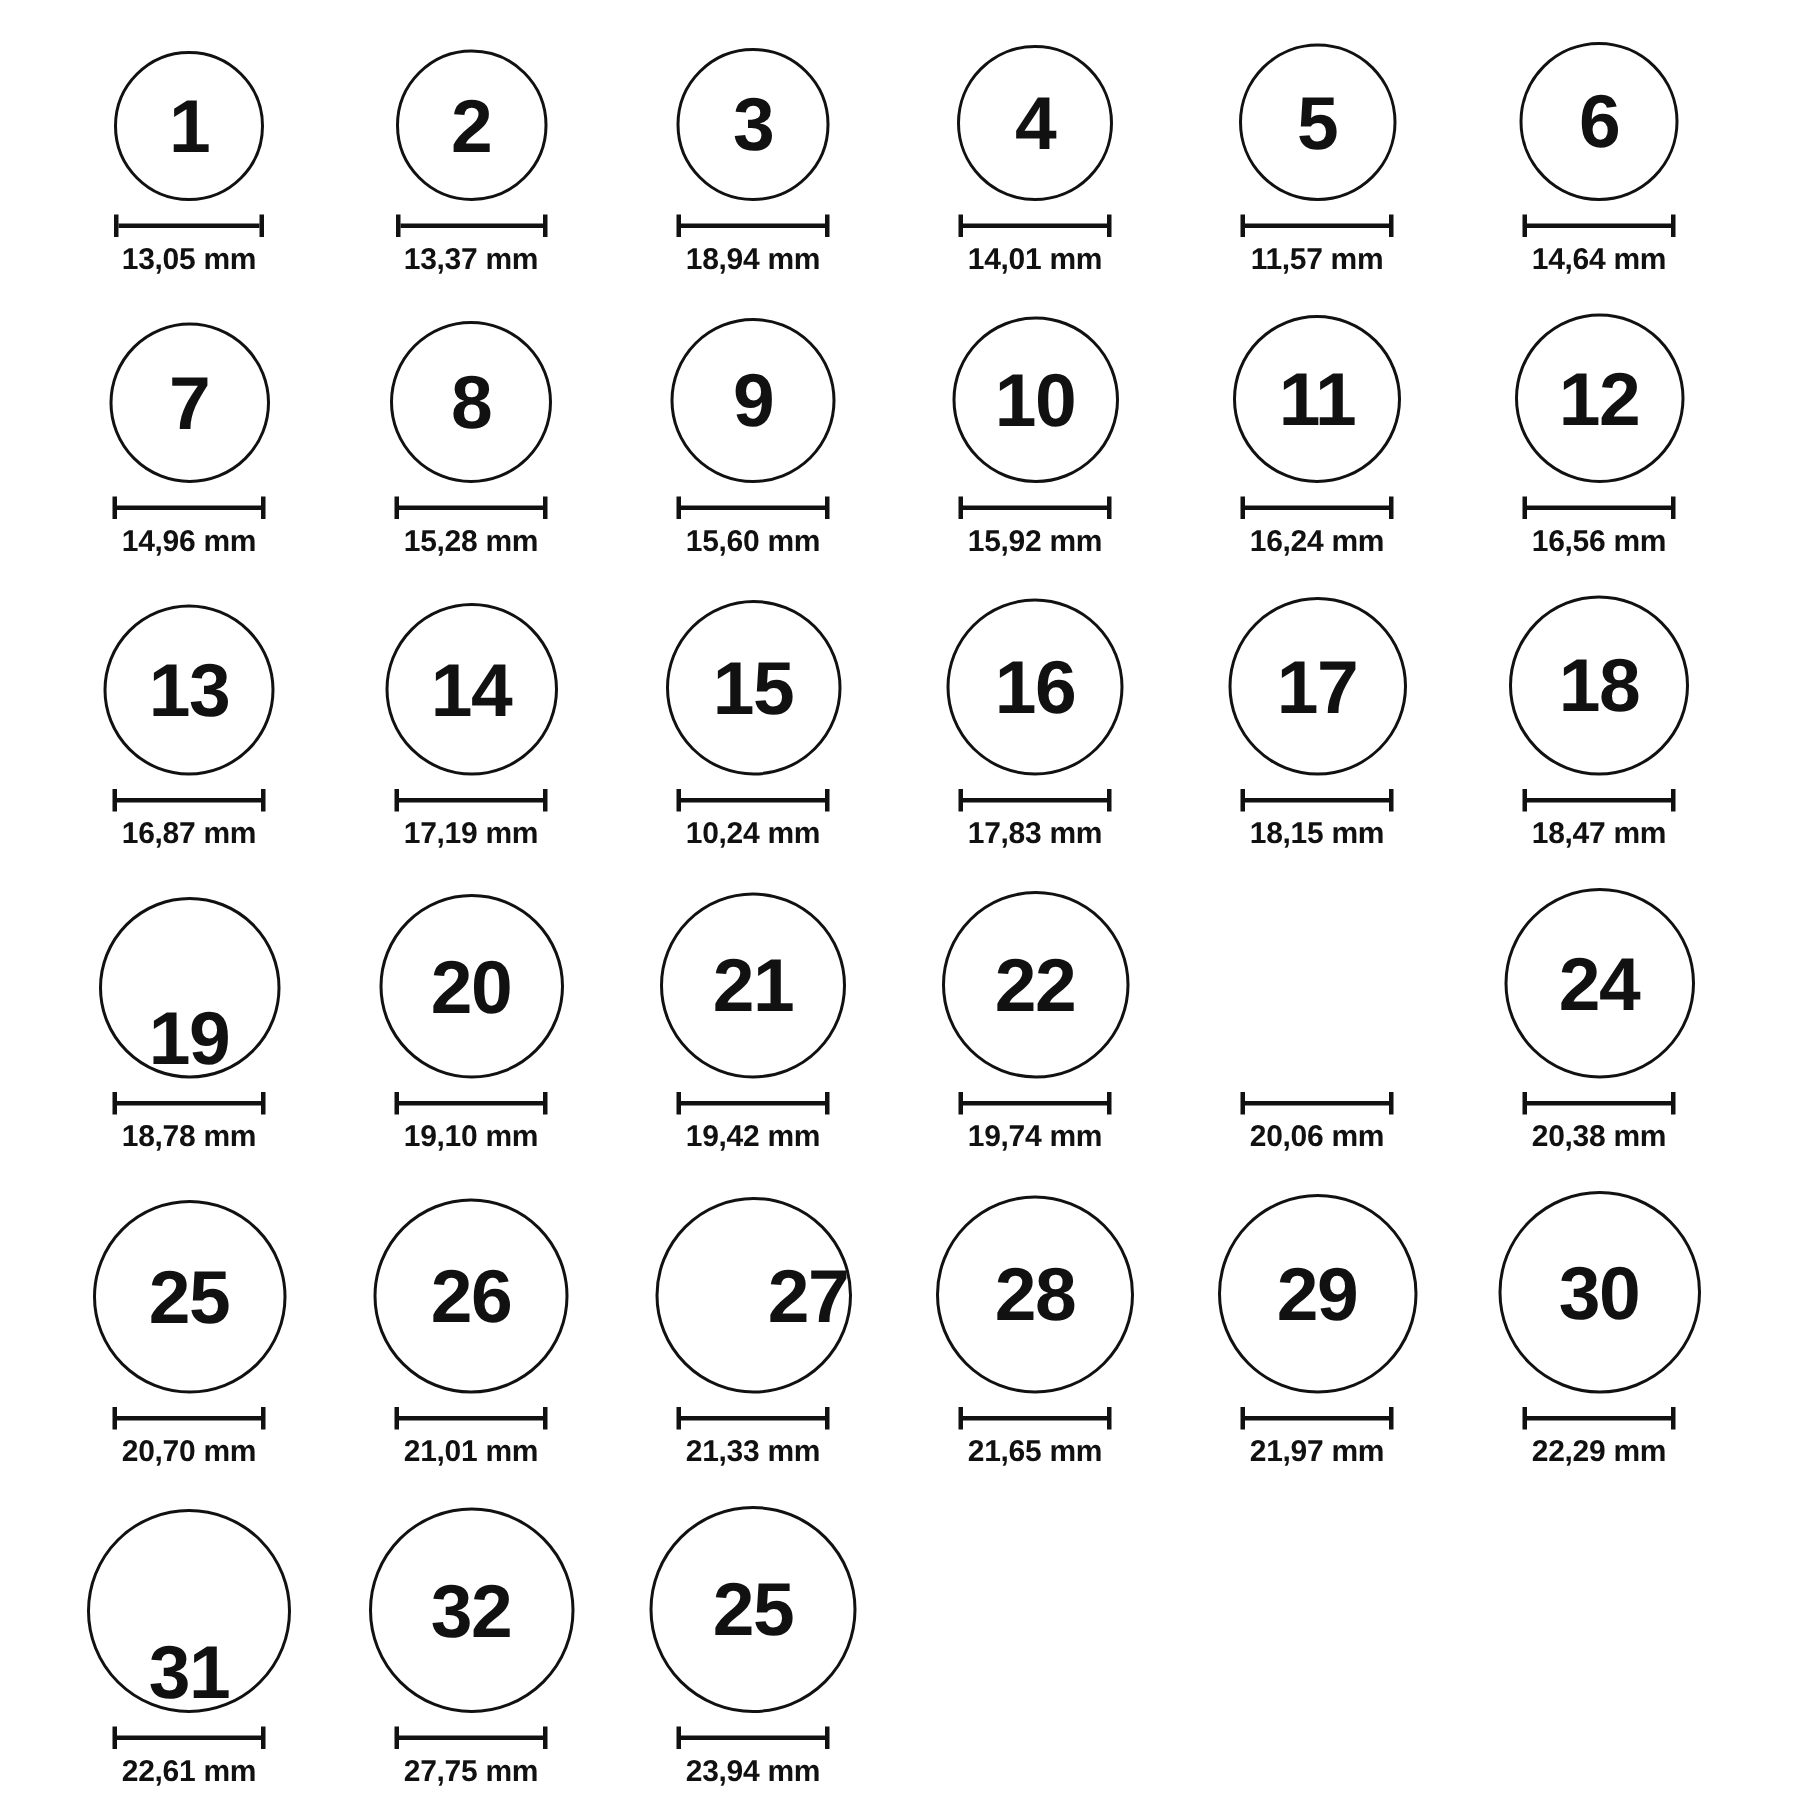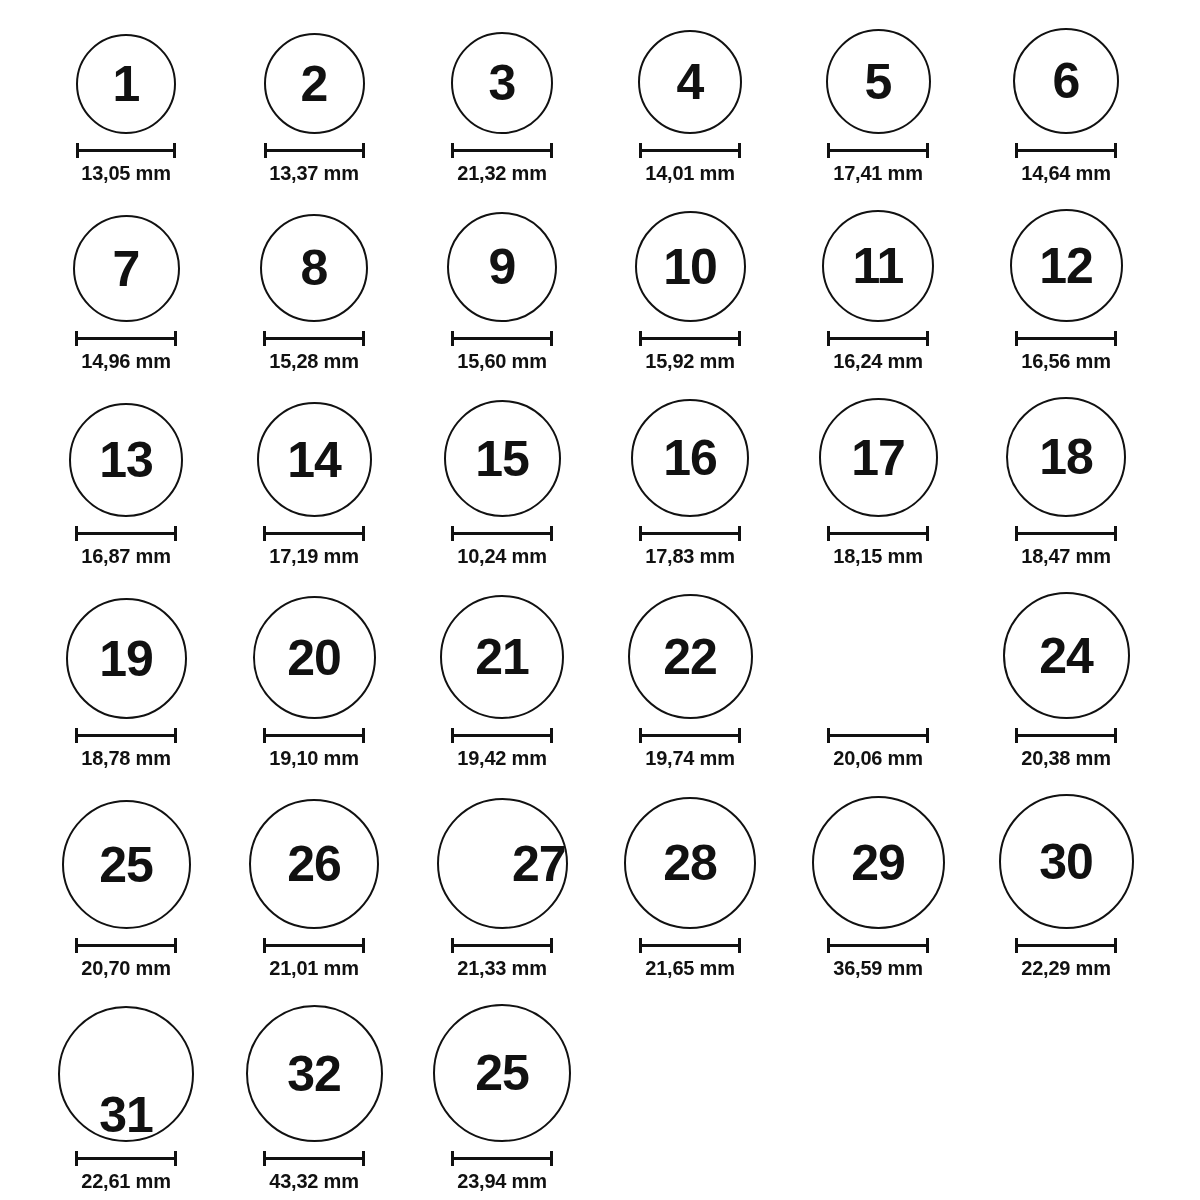--- a/index.html
+++ b/index.html
@@ -95,21 +95,21 @@
 
   <div class="cell">
     <div class="circle" style="width: 102px; height: 102px;">
       <span class="num">3</span>
     </div>
     <div class="measure" style="width: 102px;">
       <span class="tick"></span>
       <span class="rule"></span>
       <span class="tick"></span>
     </div>
-    <div class="label">21,32 mm</div>
+    <div class="label">18,94 mm</div>
   </div>
 
   <div class="cell">
     <div class="circle" style="width: 104px; height: 104px;">
       <span class="num">4</span>
     </div>
     <div class="measure" style="width: 102px;">
       <span class="tick"></span>
       <span class="rule"></span>
       <span class="tick"></span>
@@ -119,21 +119,21 @@
 
   <div class="cell">
     <div class="circle" style="width: 105px; height: 105px;">
       <span class="num">5</span>
     </div>
     <div class="measure" style="width: 102px;">
       <span class="tick"></span>
       <span class="rule"></span>
       <span class="tick"></span>
     </div>
-    <div class="label">17,41 mm</div>
+    <div class="label">11,57 mm</div>
   </div>
 
   <div class="cell">
     <div class="circle" style="width: 106px; height: 106px;">
       <span class="num">6</span>
     </div>
     <div class="measure" style="width: 102px;">
       <span class="tick"></span>
       <span class="rule"></span>
       <span class="tick"></span>
@@ -279,21 +279,21 @@
     </div>
     <div class="measure" style="width: 102px;">
       <span class="tick"></span>
       <span class="rule"></span>
       <span class="tick"></span>
     </div>
     <div class="label">18,47 mm</div>
   </div>
 
   <div class="cell">
-    <div class="circle" style="width: 121px; height: 121px;">
+    <div class="circle" style="width: 121px; height: 121px; align-items: flex-end;">
       <span class="num">19</span>
     </div>
     <div class="measure" style="width: 102px;">
       <span class="tick"></span>
       <span class="rule"></span>
       <span class="tick"></span>
     </div>
     <div class="label">18,78 mm</div>
   </div>
 
@@ -404,21 +404,21 @@
 
   <div class="cell">
     <div class="circle" style="width: 133px; height: 133px;">
       <span class="num">29</span>
     </div>
     <div class="measure" style="width: 102px;">
       <span class="tick"></span>
       <span class="rule"></span>
       <span class="tick"></span>
     </div>
-    <div class="label">36,59 mm</div>
+    <div class="label">21,97 mm</div>
   </div>
 
   <div class="cell">
     <div class="circle" style="width: 135px; height: 135px;">
       <span class="num">30</span>
     </div>
     <div class="measure" style="width: 102px;">
       <span class="tick"></span>
       <span class="rule"></span>
       <span class="tick"></span>
@@ -440,21 +440,21 @@
 
   <div class="cell">
     <div class="circle" style="width: 137px; height: 137px;">
       <span class="num">32</span>
     </div>
     <div class="measure" style="width: 102px;">
       <span class="tick"></span>
       <span class="rule"></span>
       <span class="tick"></span>
     </div>
-    <div class="label">43,32 mm</div>
+    <div class="label">27,75 mm</div>
   </div>
 
   <div class="cell">
     <div class="circle" style="width: 138px; height: 138px;">
       <span class="num">25</span>
     </div>
     <div class="measure" style="width: 102px;">
       <span class="tick"></span>
       <span class="rule"></span>
       <span class="tick"></span>

